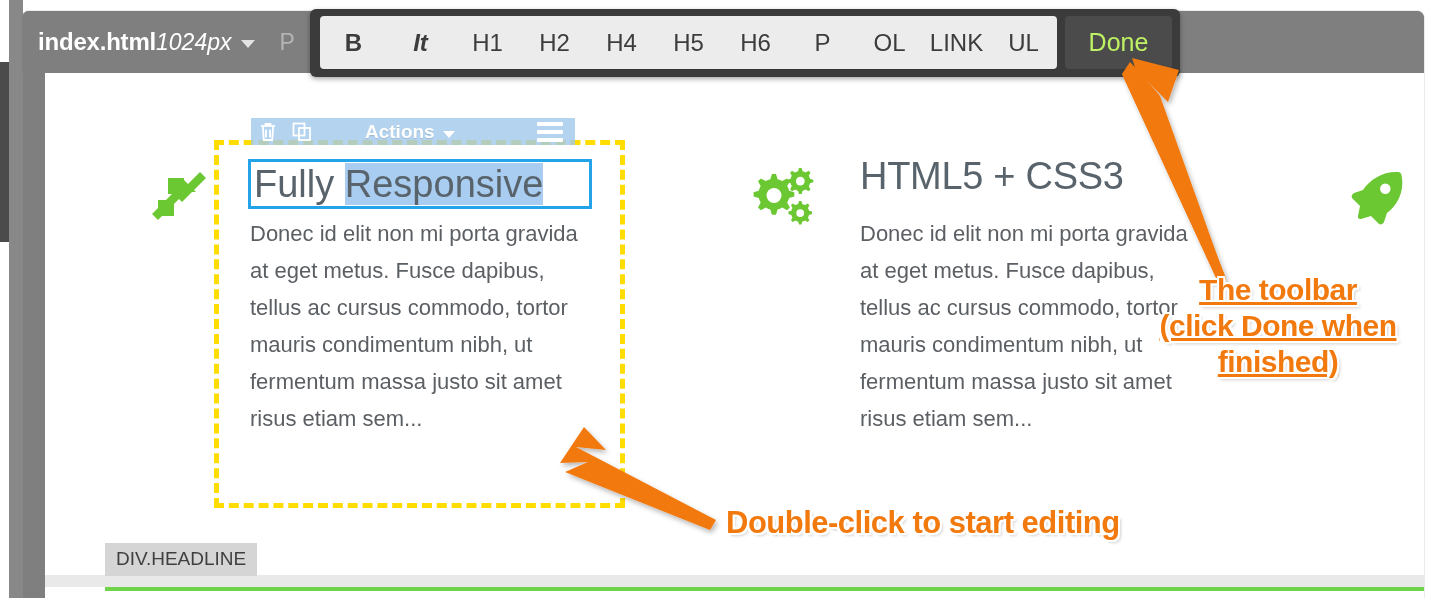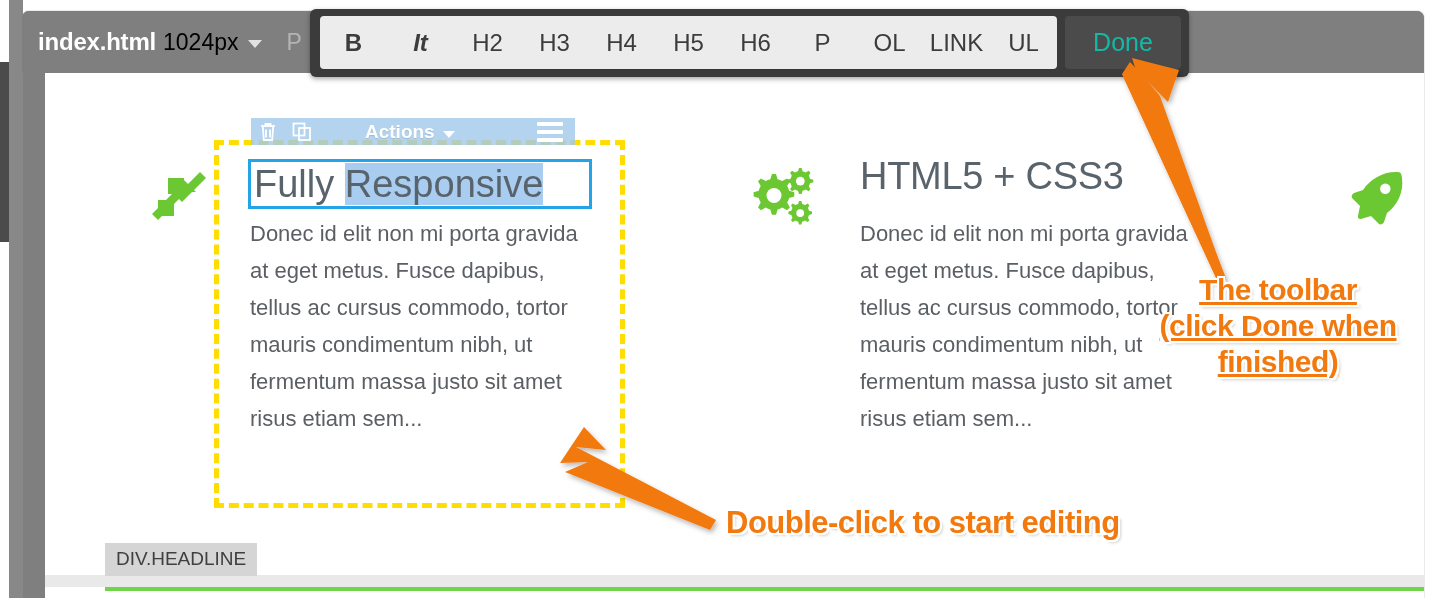--- a/index.html
+++ b/index.html
@@ -59,23 +59,24 @@
     white-space: nowrap;
     overflow: hidden;
   }
   .file-name {
     font-size: 24px; font-weight: bold;
     color: #ffffff;
     letter-spacing: -0.2px;
   }
   .viewport-size {
     font-size: 23px;
-    color: #000000;
-    margin-left: 7px;
+    color: #ffffff;
+    margin-left: 0;
     font-weight: normal;
+    font-style: italic;
   }
   .caret-down {
     width: 0; height: 0;
     border-left: 7px solid transparent;
     border-right: 7px solid transparent;
     border-top: 8px solid #e2e2e2;
     margin-left: 10px;
     margin-top: 4px;
   }
   .partial-label {
@@ -119,24 +120,24 @@
     color: #3c3c3c;
     cursor: pointer;
     background: transparent;
     border: none;
     font-family: "Liberation Sans", sans-serif;
   }
   .fmt-btn.bold { font-weight: bold; }
   .fmt-btn.italic { font-style: italic; font-weight: bold; }
   .done-btn {
     display: flex; align-items: center; justify-content: center;
-    width: 116px;
+    width: 107px;
     margin: 7px 8px 8px 8px;
     background: #4b4b4b;
-    color: #14b8a6;
+    color: #bef264;
     font-size: 25px;
     border-radius: 4px;
     cursor: pointer;
   }
 
   
   .actions-bar {
     position: absolute;
     left: 251px; top: 118px;
     width: 324px; height: 27px;
@@ -399,22 +400,22 @@
 
   <div class="title-editbox"></div>
   <div class="title-left-text">
     <span>Fully </span><span class="sel-highlight">Responsive</span>
   </div>
 
   <div class="format-toolbar">
     <div class="format-group">
       <div class="fmt-btn bold">B</div>
       <div class="fmt-btn italic">It</div>
+      <div class="fmt-btn">H1</div>
       <div class="fmt-btn">H2</div>
-      <div class="fmt-btn">H3</div>
       <div class="fmt-btn">H4</div>
       <div class="fmt-btn">H5</div>
       <div class="fmt-btn">H6</div>
       <div class="fmt-btn">P</div>
       <div class="fmt-btn">OL</div>
       <div class="fmt-btn">LINK</div>
       <div class="fmt-btn">UL</div>
     </div>
     <div class="done-btn">Done</div>
   </div>

